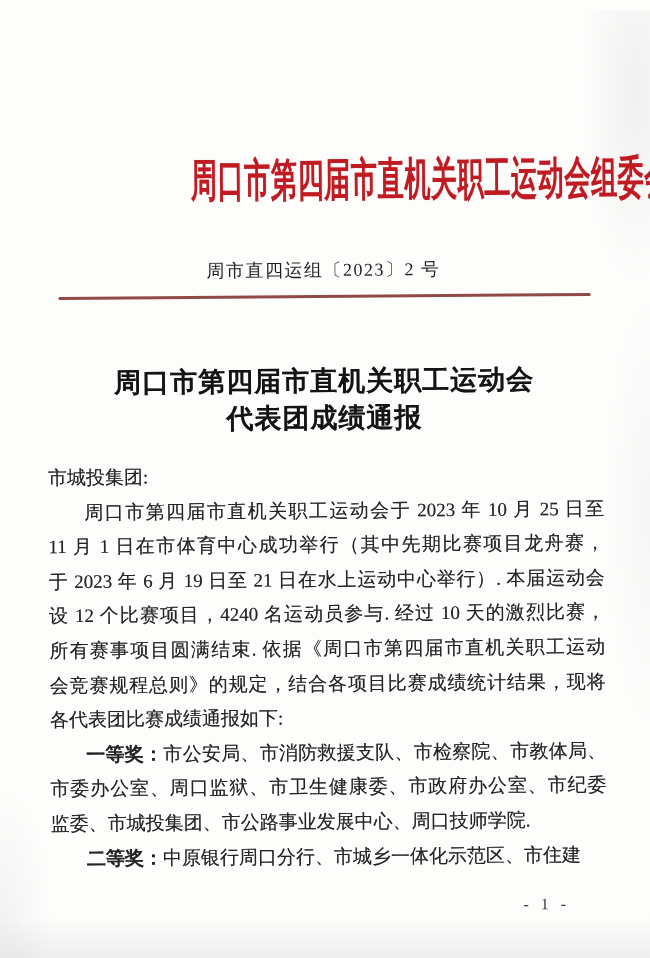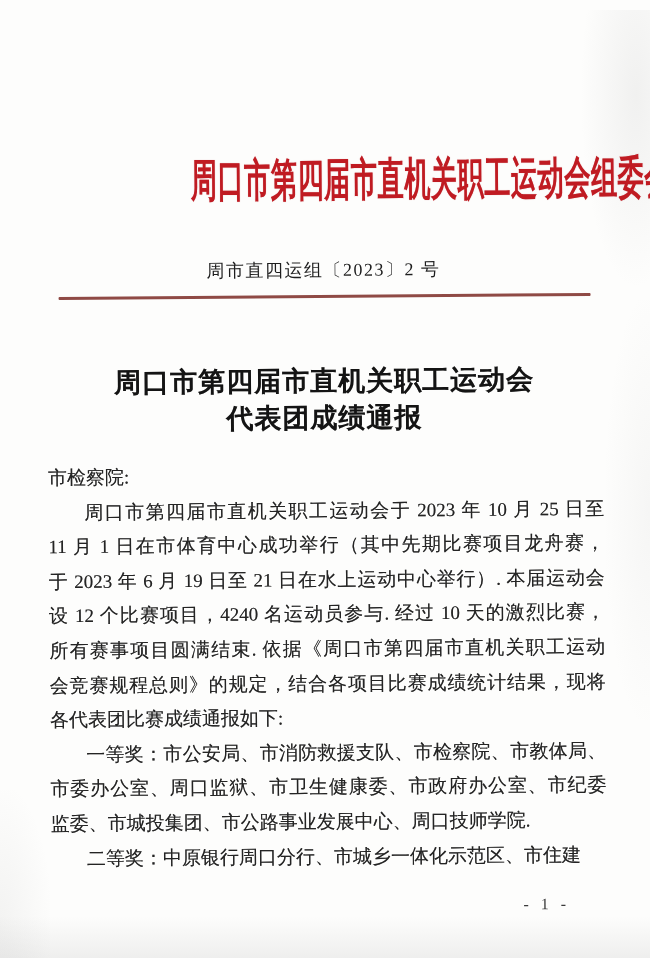--- a/index.html
+++ b/index.html
@@ -104,21 +104,21 @@
     text-align-last: justify;
     white-space: nowrap;
   }
   .bline.last {
     text-align-last: left;
   }
   .bline.indent {
     text-indent: 1.9em;
   }
   .bline .lead {
-    font-weight: normal;
+    font-weight: bold;
   }
   
   .page-number {
     position: absolute;
     left: 520px; top: 897px;
     font-size: 16px;
     letter-spacing: 4px;
     color: #3a3a3a;
     white-space: nowrap;
   }
@@ -141,21 +141,21 @@
     <div class="doc-number">周市直四运组〔2023〕2 号</div>
 
     <div class="red-rule"></div>
 
     <div class="doc-title">
       <div>周口市第四届市直机关职工运动会</div>
       <div>代表团成绩通报</div>
     </div>
 
     <div class="body-block">
-      <div class="bline last"><span>市检察院:</span></div>
+      <div class="bline last"><span>市城投集团:</span></div>
       <div class="bline indent"><span>周口市第四届市直机关职工运动会于 2023 年 10 月 25 日至</span></div>
       <div class="bline"><span>11 月 1 日在市体育中心成功举行（其中先期比赛项目龙舟赛，</span></div>
       <div class="bline"><span>于 2023 年 6 月 19 日至 21 日在水上运动中心举行）. 本届运动会</span></div>
       <div class="bline"><span>设 12 个比赛项目，4240 名运动员参与. 经过 10 天的激烈比赛，</span></div>
       <div class="bline"><span>所有赛事项目圆满结束. 依据《周口市第四届市直机关职工运动</span></div>
       <div class="bline"><span>会竞赛规程总则》的规定，结合各项目比赛成绩统计结果，现将</span></div>
       <div class="bline last"><span>各代表团比赛成绩通报如下:</span></div>
       <div class="bline indent"><span class="lead">一等奖：</span><span>市公安局、市消防救援支队、市检察院、市教体局、</span></div>
       <div class="bline"><span>市委办公室、周口监狱、市卫生健康委、市政府办公室、市纪委</span></div>
       <div class="bline last"><span>监委、市城投集团、市公路事业发展中心、周口技师学院.</span></div>

